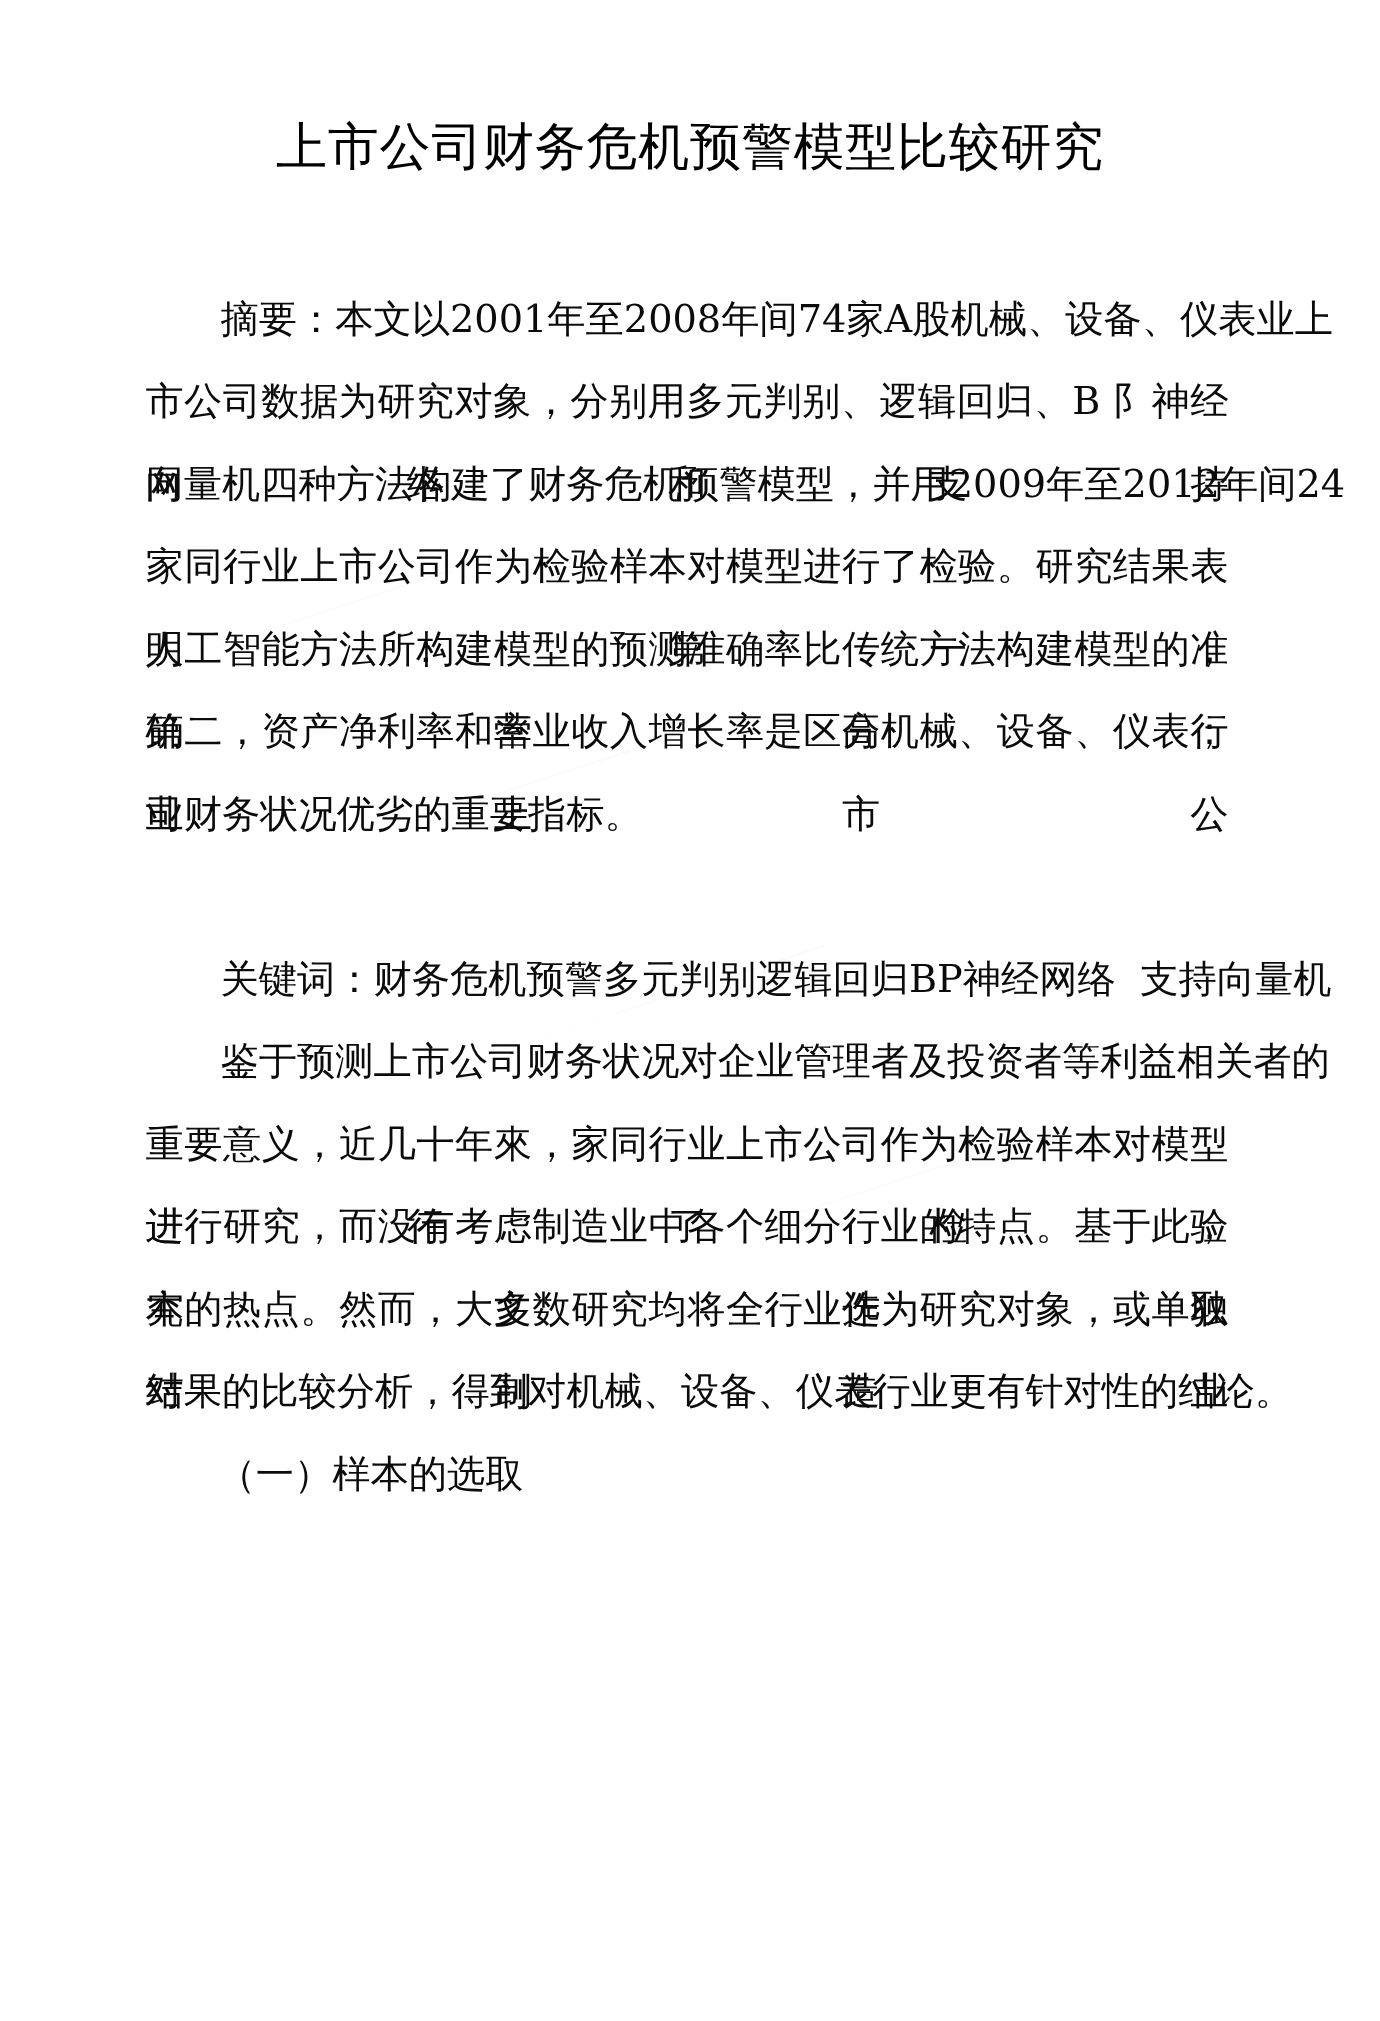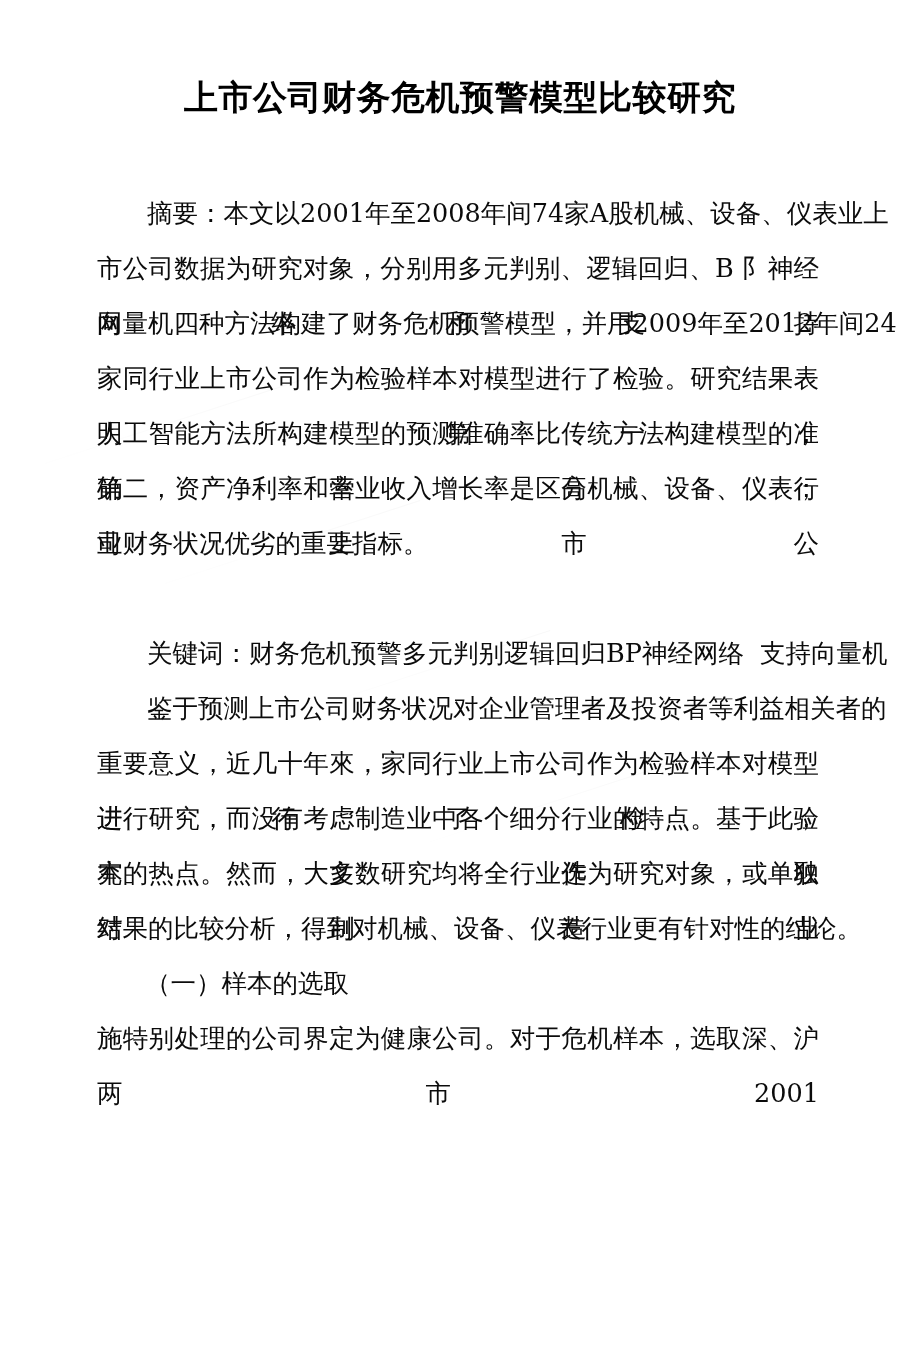--- a/index.html
+++ b/index.html
@@ -21,21 +21,21 @@
   }
 
   
   .doc-title {
     position: absolute;
     left: 0;
     top: 75px;
     width: 920px;
     text-align: center;
     font-family: "DejaVu Sans", "Liberation Sans", sans-serif;
-    font-weight: 700;
+    font-weight: 400;
     font-size: 34px;
     letter-spacing: 0.5px;
     color: #000000;
     white-space: nowrap;
   }
 
   
   .body-block {
     position: absolute;
     left: 97px;
@@ -126,21 +126,20 @@
       <div class="tline indent2">鉴于预测上市公司财务状况对企业管理者及投资者等利益相关者的</div>
       <div class="tline justify">重要意义，近几十年來，家同行业上市公司作为检验样本对模型进行了检验</div>
       <div class="tline justify">进行研究，而没有考虑制造业中各个细分行业的特点。基于此，本文选取</div>
       <div class="tline justify">究的热点。然而，大多数研究均将全行业作为研究对象，或单独对制造业</div>
       <div class="tline">结果的比较分析，得到对机械、设备、仪表行业更有针对性的结论。</div>
     </div>
 
     <div class="heading-line">（一）样本的选取</div>
 
     <div>
-      <div class="tline justify">施特别处理的公司界定为健康公司。对于危机样本，选取深、沪两市2001</div>
     </div>
 
   </div>
 
   <div class="scan-artifact">
     <div class="streak" style="left:0px;   top:0px;   transform: rotate(72deg);"></div>
     <div class="streak" style="left:120px; top:120px; transform: rotate(72deg);"></div>
     <div class="streak" style="left:250px; top:250px; transform: rotate(72deg);"></div>
     <div class="streak" style="left:380px; top:380px; transform: rotate(72deg);"></div>
   </div>

